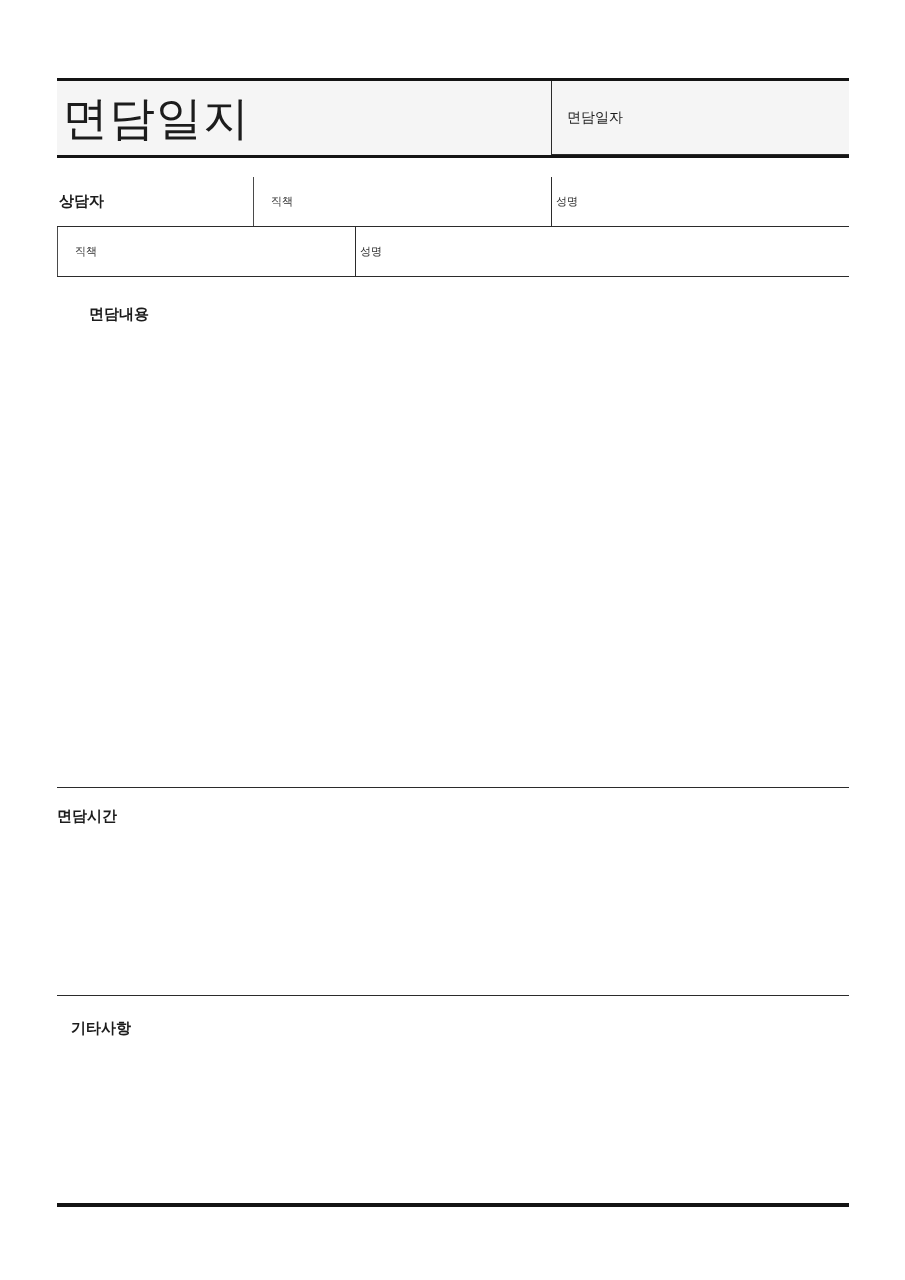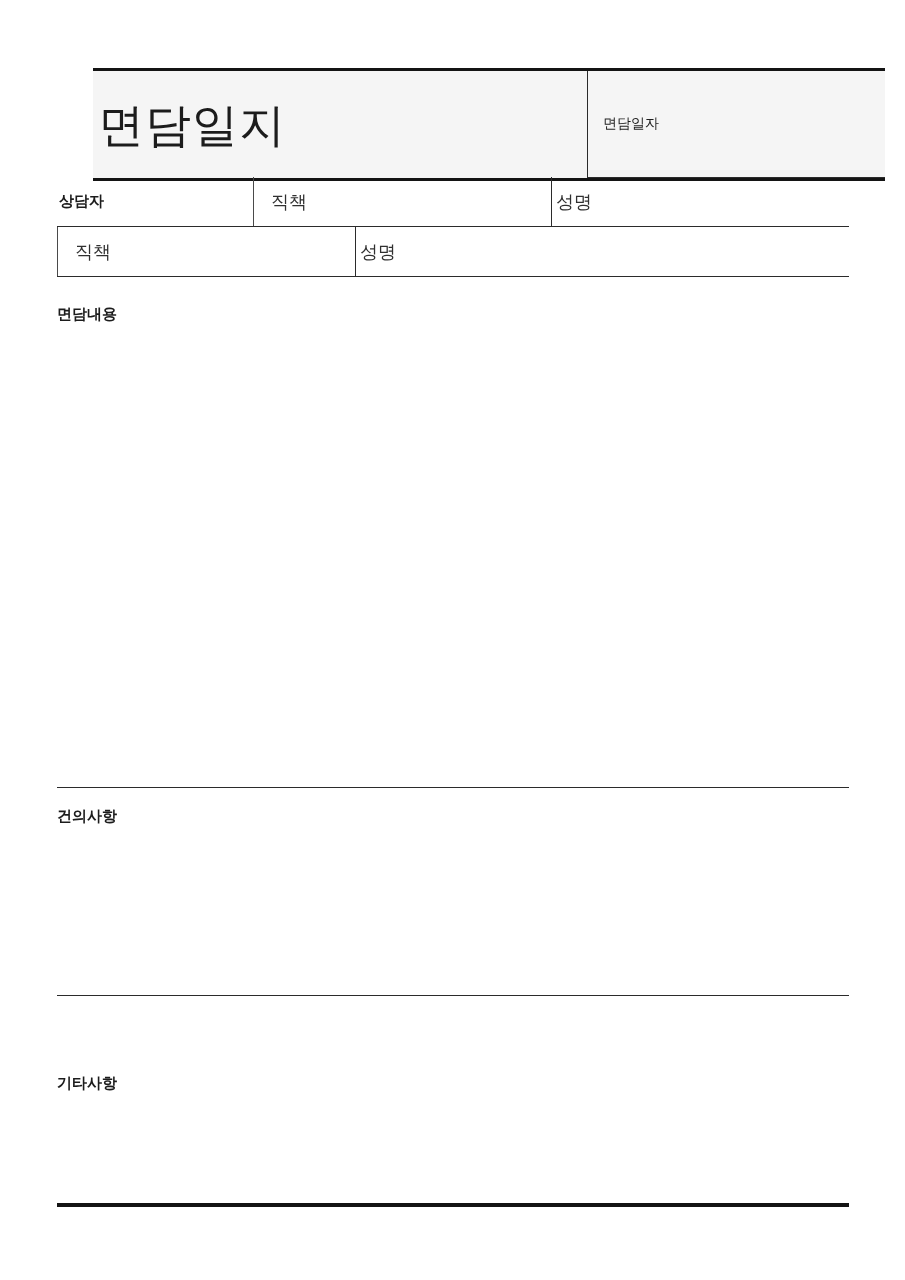--- a/index.html
+++ b/index.html
@@ -20,28 +20,27 @@
     width: 905px;
     height: 1280px;
     background: var(--page-bg);
     overflow: hidden;
   }
 
   
   .header-table {
     position: absolute;
     left: 57px;
-    top: 68px;
+    top: 78px;
     width: 792px;
-    height: 113px;
+    height: 80px;
     background: var(--header-bg);
     border-top: 3px solid var(--line-strong);
     border-bottom: 3px solid var(--line-strong);
     display: flex;
-    margin-left: 36px;
   }
   .title-cell {
     width: 494px;
     display: flex;
     align-items: center;
     padding-left: 5px;
   }
   .form-title {
     font-size: 46px;
     font-weight: 400;
@@ -97,37 +96,37 @@
     width: 298px;
     padding-left: 4px;
     border-left: 1px solid var(--line-thin);
   }
   .role-label {
     font-size: 15px;
     font-weight: 700;
     color: var(--text-primary);
   }
   .sub-label {
-    font-size: 18px;
+    font-size: 11px;
     font-weight: 400;
     color: var(--text-secondary);
   }
 
   
   .section-label {
     position: absolute;
     left: 57px;
     font-size: 15px;
     font-weight: 700;
     color: var(--text-primary);
     line-height: 20px;
   }
-  .label-content   { top: 304px; }
+  .label-content   { top: 304px; margin-left: 32px; }
   .label-suggest   { top: 806px; }
-  .label-etc       { top: 1073px; }
+  .label-etc       { top: 1018px; margin-left: 14px; }
 
   .rule {
     position: absolute;
     left: 57px;
     width: 792px;
     height: 1px;
     background: var(--line-thin);
   }
   .rule-suggest { top: 787px; }
   .rule-etc     { top: 995px; }
@@ -175,20 +174,20 @@
       </div>
       <div class="cell cell-name">
         <span class="sub-label">성명</span>
       </div>
     </div>
   </div>
 
   <div class="section-label label-content">면담내용</div>
 
   <div class="rule rule-suggest"></div>
-  <div class="section-label label-suggest">건의사항</div>
+  <div class="section-label label-suggest">면담시간</div>
 
   <div class="rule rule-etc"></div>
   <div class="section-label label-etc">기타사항</div>
 
   <div class="bottom-bar"></div>
 
 </div>
 
 </body></html>

